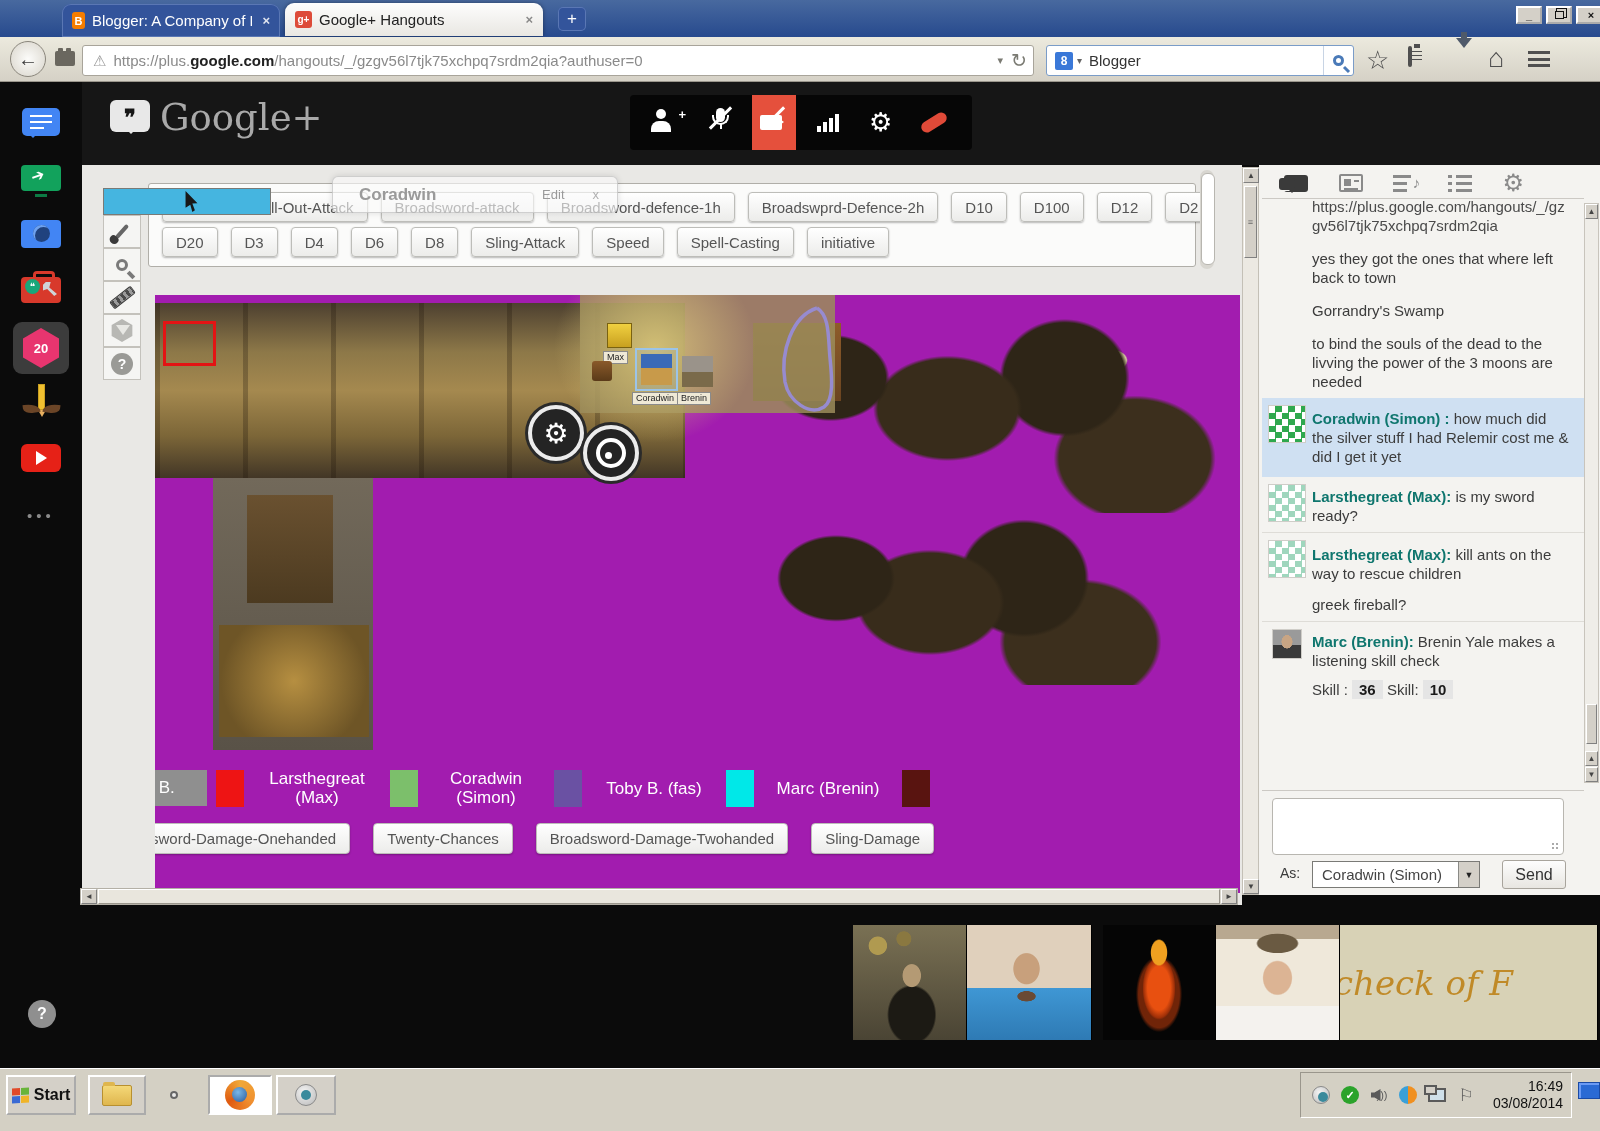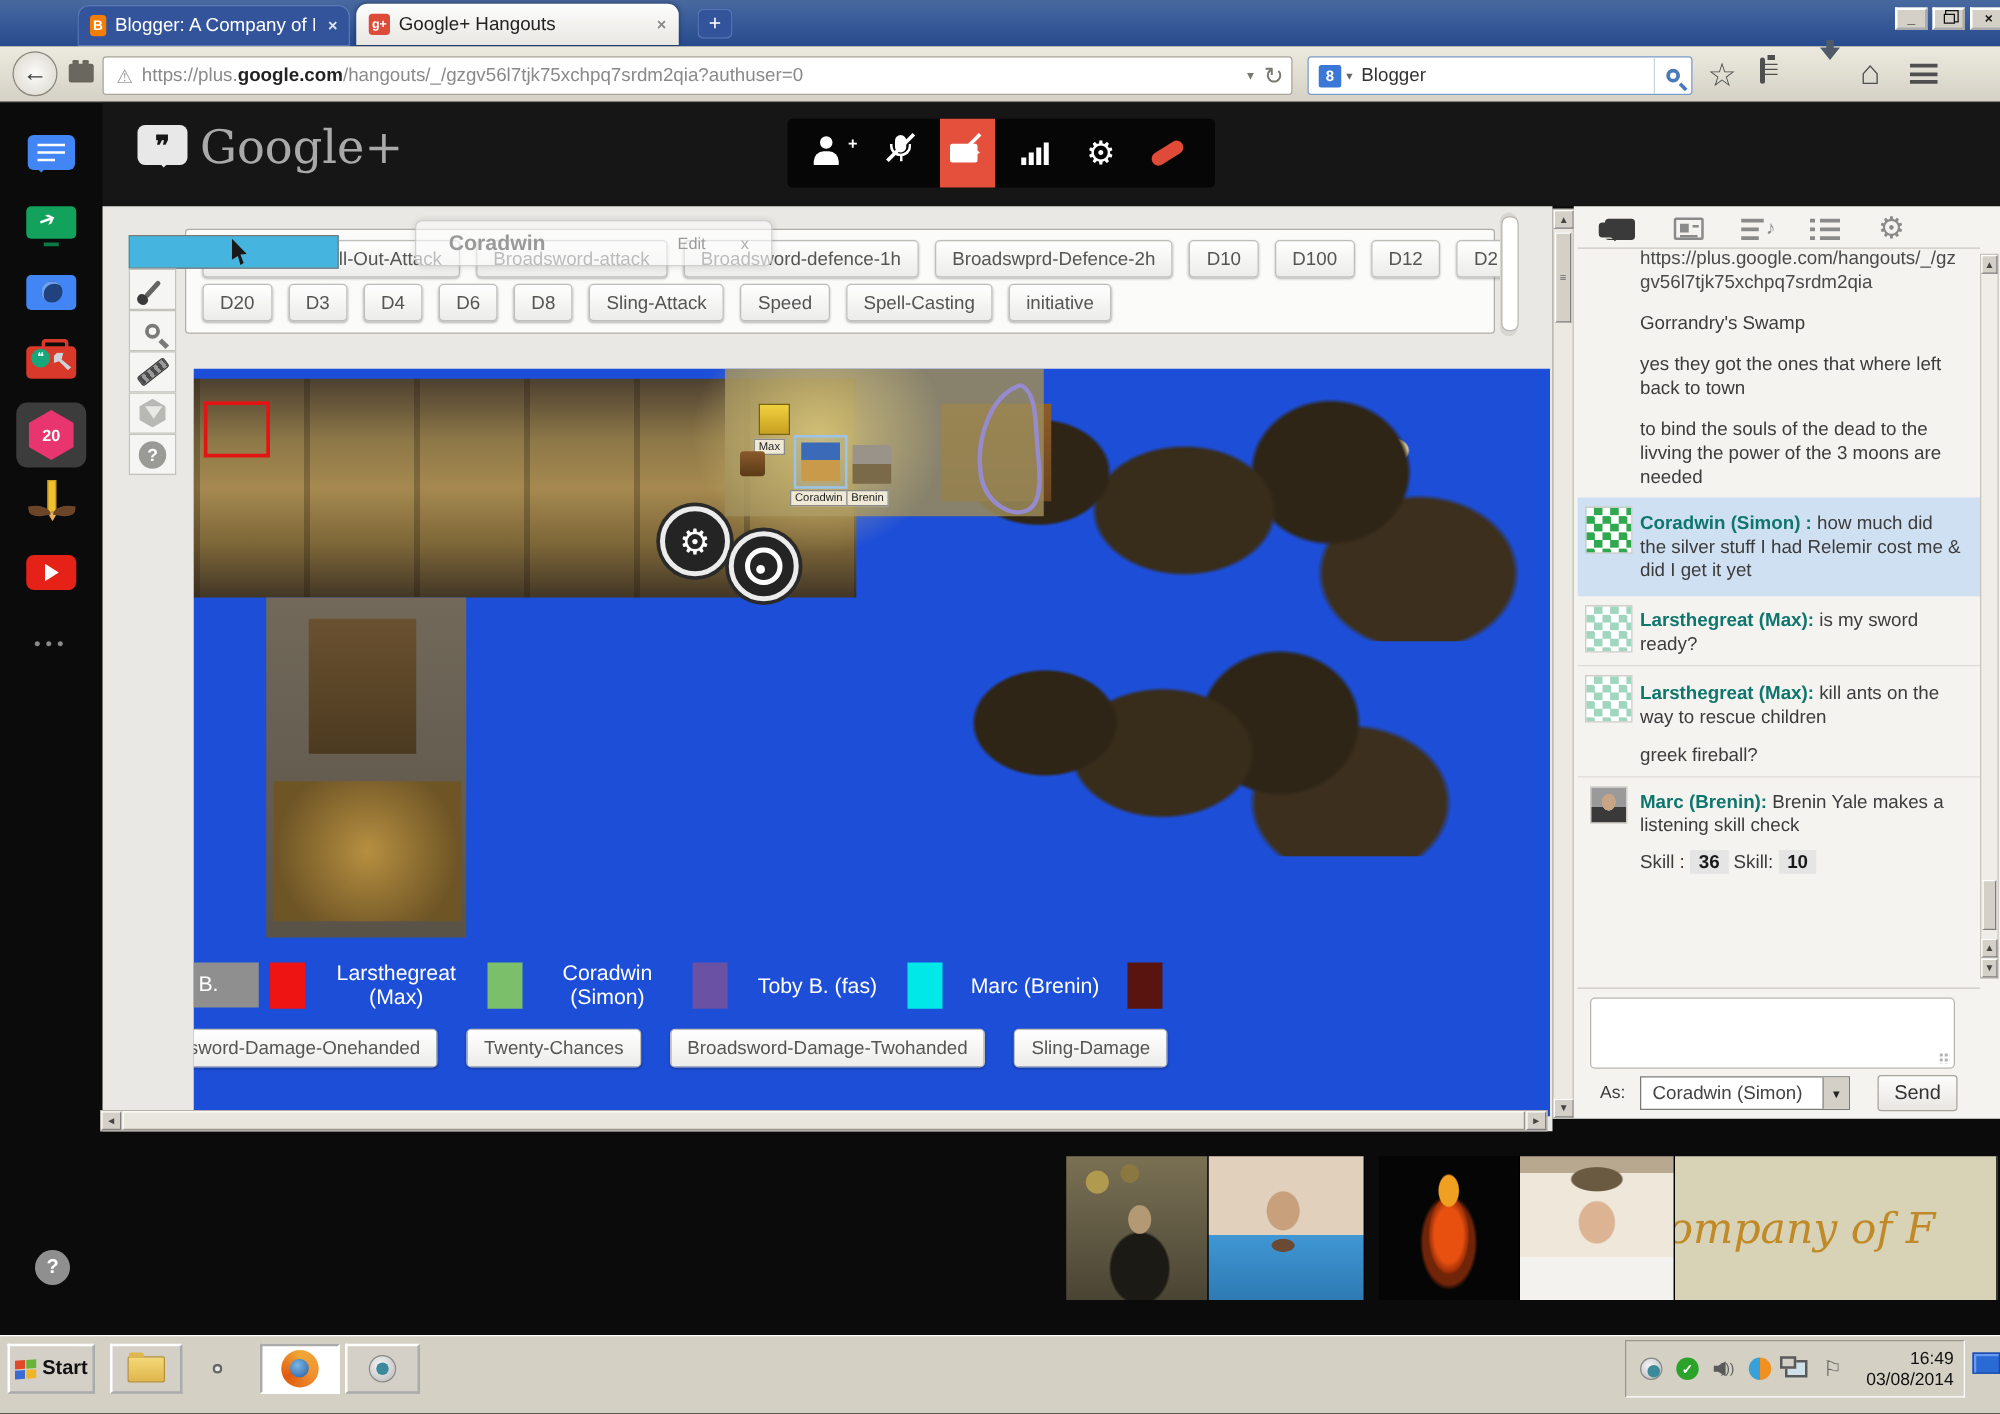--- a/index.html
+++ b/index.html
@@ -114,21 +114,21 @@
   .brush{width:4px;height:17px;background:#666;border-radius:2px;transform:rotate(42deg);position:relative}
   .brush::after{content:"";position:absolute;left:-3px;bottom:-7px;width:9px;height:8px;background:#3a3a3a;border-radius:50% 50% 60% 60%}
   .mag2{width:12px;height:12px;border:3px solid #7a7a7a;border-radius:50%;position:relative}
   .mag2::after{content:"";position:absolute;width:4px;height:8px;background:#7a7a7a;left:10px;top:9px;transform:rotate(-45deg)}
   .ruler{width:27px;height:9px;background:repeating-linear-gradient(90deg,#4a4a4a 0 3px,#9a9a9a 3px 6px);border:1px solid #3a3a3a;border-radius:2px;transform:rotate(-38deg)}
   .d20gray{width:23px;height:23px;background:#b8b8b4;clip-path:polygon(50% 0,95% 26%,95% 74%,50% 100%,5% 74%,5% 26%);position:relative}
   .d20gray::after{content:"";position:absolute;left:5px;top:6px;border:7px solid transparent;border-top:10px solid #e8e8e4}
   .qgray{width:22px;height:22px;border-radius:50%;background:#9a9a96;color:#fff;font-size:14px;font-weight:bold;display:flex;align-items:center;justify-content:center}
 
   
-  .map{left:155px;top:295px;width:1085px;height:598px;background:#1d4ed8;overflow:hidden}
+  .map{left:155px;top:295px;width:1085px;height:598px;background:#a21caf;overflow:hidden}
   .grid{background-image:repeating-linear-gradient(0deg,rgba(20,20,20,.45) 0 1px,transparent 1px 27px),repeating-linear-gradient(90deg,rgba(20,20,20,.45) 0 1px,transparent 1px 27px)}
   .m-corridor{left:0;top:8px;width:530px;height:175px;background:repeating-linear-gradient(90deg,rgba(30,20,10,.28) 0 5px,transparent 5px 88px),linear-gradient(180deg,#4d4030 0%,#8d7848 28%,#a5894f 50%,#7c6638 76%,#423626 100%)}
   .m-hall{left:58px;top:183px;width:160px;height:272px;background:linear-gradient(180deg,#72695a,#595247)}
   .m-pillar{left:92px;top:200px;width:86px;height:108px;background:linear-gradient(#6a5130,#4c3a20)}
   .m-gold{left:64px;top:330px;width:150px;height:112px;background:radial-gradient(circle at 50% 50%,#b68f41,#6e5526 78%)}
   .m-rocks1{left:500px;top:0;width:585px;height:218px;background:linear-gradient(#8e897e,#7e7a70)}
   .m-rocks2{left:540px;top:218px;width:470px;height:172px;background:linear-gradient(#837f74,#6e6a60)}
   .blobs{background:
     radial-gradient(95px 70px at 30% 38%,#2e2517 0 58%,transparent 62%),
     radial-gradient(120px 85px at 50% 52%,#382c1b 0 58%,transparent 62%),
@@ -510,22 +510,22 @@
     <span class="cc-chat"></span>
     <span class="cc-news"></span>
     <span class="cc-playlist"></span>
     <span class="cc-list"></span>
     <span class="cc-gear">⚙</span>
   </div>
   <div class="abs chatdiv"></div>
 
   <div class="abs msgs">
     <div class="msg urlmsg"><span>https://plus.google.com/hangouts/_/gzgv56l7tjk75xchpq7srdm2qia</span></div>
+    <div class="msg"><span>yes they got the ones that where left back to town</span></div>
     <div class="msg"><span>Gorrandry's Swamp</span></div>
-    <div class="msg"><span>yes they got the ones that where left back to town</span></div>
     <div class="msg"><span>to bind the souls of the dead to the livving the power of the 3 moons are needed</span></div>
     <div class="msg hl" style="padding-top:11px;padding-bottom:11px">
       <span class="av av-green"></span>
       <b>Coradwin (Simon) :</b> <span>how much did the silver stuff I had Relemir cost me &amp; did I get it yet</span>
     </div>
     <div class="msg" style="padding-top:10px">
       <span class="av av-mint"></span>
       <b>Larsthegreat (Max):</b> <span>is my sword ready?</span>
     </div>
     <div class="msg sep" style="padding-top:12px">
@@ -560,21 +560,21 @@
     <span class="selbtn">▼</span>
   </div>
   <div class="abs sendbtn">Send</div>
 
   
   <div class="vid v1"></div>
   <div class="vid v2"></div>
   <div class="vid v3"></div>
   <div class="vid v4"></div>
   <div class="vid v5">
-      <span class="banner-text">ompany of F</span>
+      <span class="banner-text">check of F</span>
     </div>
 
   
   <div class="abs taskbar"></div>
   <div class="tbtn" style="left:6px;width:70px">
     <span class="winflag">
         <i style="background:#e04a2a"></i>
         <i style="background:#68b43a"></i>
         <i style="background:#3a6ad4"></i>
         <i style="background:#f0b428"></i>

